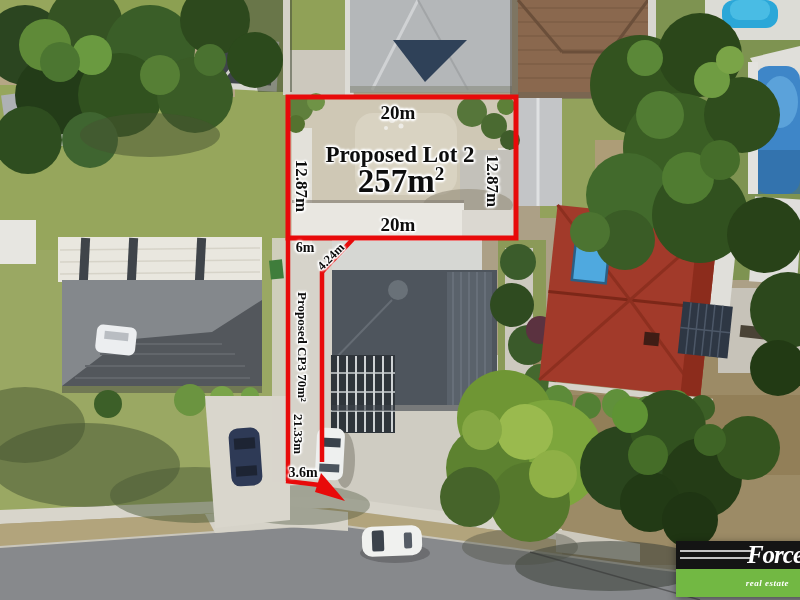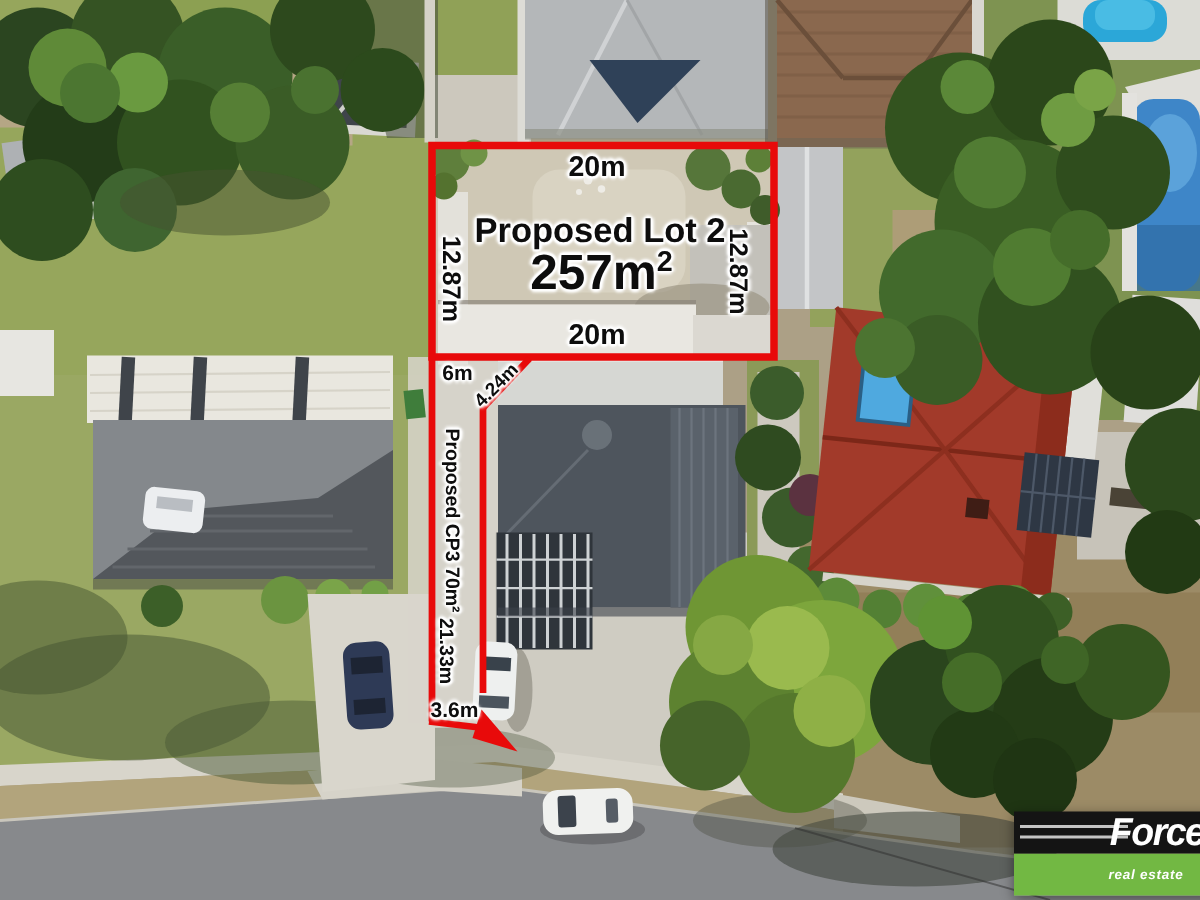--- a/index.html
+++ b/index.html
@@ -1,18 +1,18 @@
 <!DOCTYPE html>
 <html><head>
 <meta charset="utf-8">
 <style>
   html,body{margin:0;padding:0;background:#222;}
   #stage{
     position:relative;width:800px;height:600px;overflow:hidden;
-    font-family:Liberation Sans, sans-serif;
+    font-family:Liberation Serif, serif;
     background:#0ea5e9;
   }
   #photo,#overlay{position:absolute;left:0;top:0;width:800px;height:600px;}
   .lbl{
     position:absolute;
     transform:translate(-50%,-50%) rotate(var(--rot,0deg));
     color:#0d0d0d;font-weight:600;white-space:nowrap;line-height:1;
     text-shadow:
       -2px 0 2px #fff, 2px 0 2px #fff, 0 -2px 2px #fff, 0 2px 2px #fff,
       -1px -1px 1px #fff, 1px 1px 1px #fff, -1px 1px 1px #fff, 1px -1px 1px #fff,

